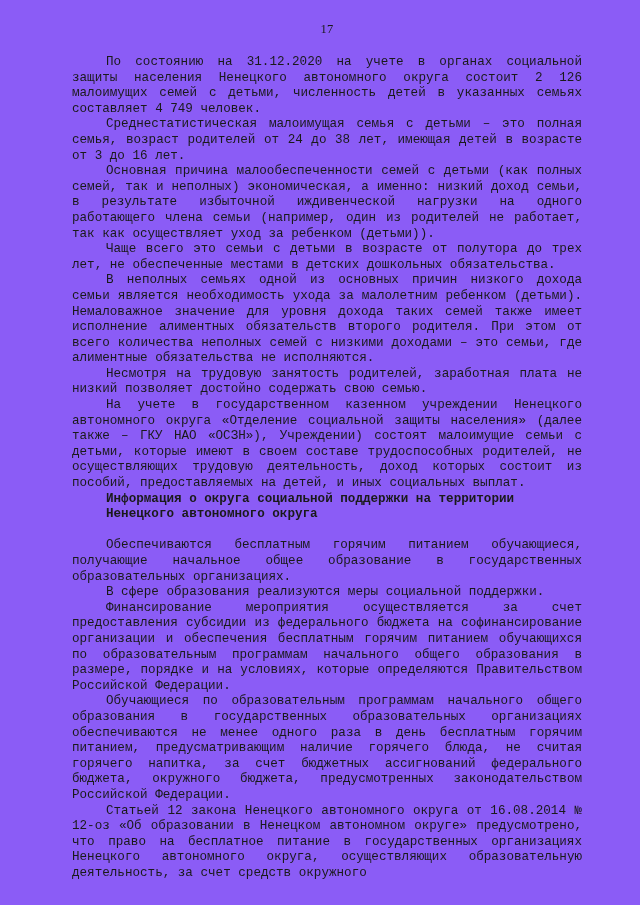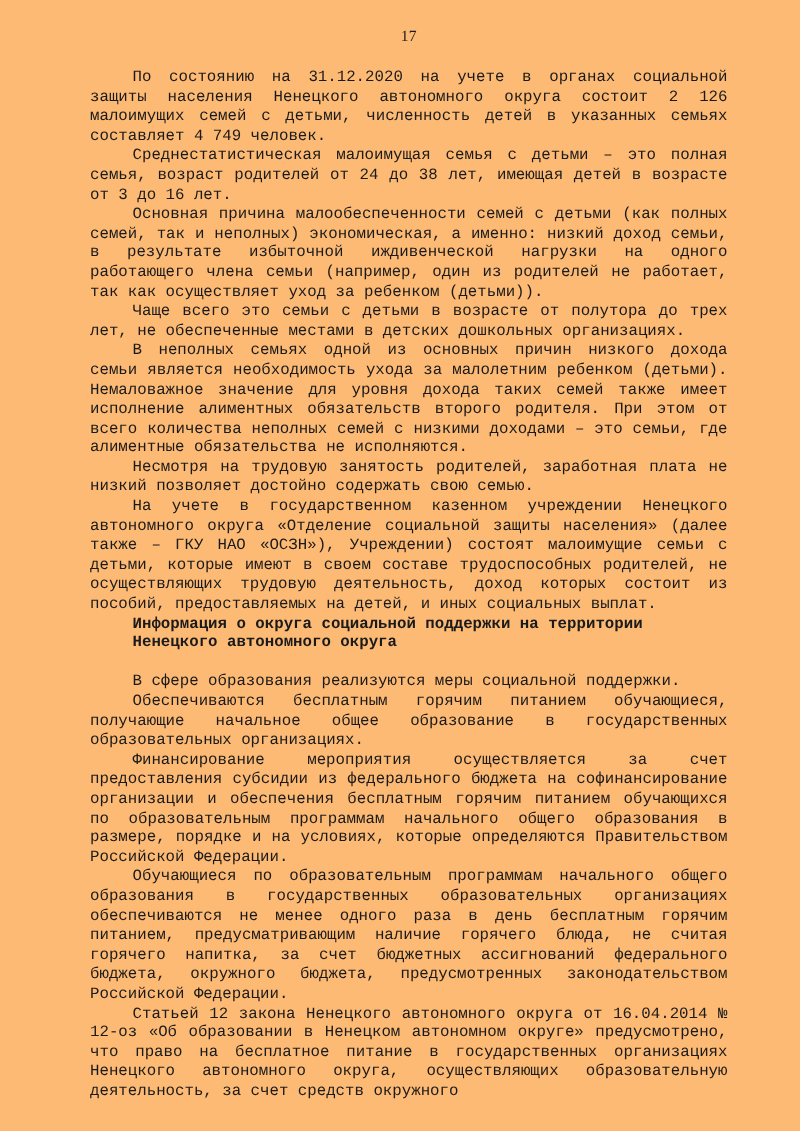--- a/index.html
+++ b/index.html
@@ -8,21 +8,21 @@
     background: #ffffff;
   }
   body {
     font-family: "Liberation Serif", serif;
     color: #1a1a1a;
   }
   .page {
     position: relative;
     width: 640px;
     height: 905px;
-    background: #fdba74;
+    background: #8b5cf6;
     box-sizing: border-box;
     padding: 22px 58px 0 72px;
     overflow: hidden;
   }
   .page-number {
     text-align: center;
     font-size: 12.5px;
     line-height: 1.2;
     margin: 0 0 18px 0;
     letter-spacing: 0.2px;
@@ -63,30 +63,30 @@
 
 <div class="page">
 
   <div class="page-number">17</div>
 
   <div class="doc-body">
 
     <p>По состоянию на 31.12.2020 на учете в органах социальной защиты населения Ненецкого автономного округа состоит 2 126 малоимущих семей с детьми, численность детей в указанных семьях составляет 4 749 человек.</p>
     <p>Среднестатистическая малоимущая семья с детьми – это полная семья, возраст родителей от 24 до 38 лет, имеющая детей в возрасте от 3 до 16 лет.</p>
     <p>Основная причина малообеспеченности семей с детьми (как полных семей, так и неполных) экономическая, а именно: низкий доход семьи, в результате избыточной иждивенческой нагрузки на одного работающего члена семьи (например, один из родителей не работает, так как осуществляет уход за ребенком (детьми)).</p>
-    <p>Чаще всего это семьи с детьми в возрасте от полутора до трех лет, не обеспеченные местами в детских дошкольных организациях.</p>
+    <p>Чаще всего это семьи с детьми в возрасте от полутора до трех лет, не обеспеченные местами в детских дошкольных обязательства.</p>
     <p>В неполных семьях одной из основных причин низкого дохода семьи является необходимость ухода за малолетним ребенком (детьми). Немаловажное значение для уровня дохода таких семей также имеет исполнение алиментных обязательств второго родителя. При этом от всего количества неполных семей с низкими доходами – это семьи, где алиментные обязательства не исполняются.</p>
     <p>Несмотря на трудовую занятость родителей, заработная плата не низкий позволяет достойно содержать свою семью.</p>
     <p>На учете в государственном казенном учреждении Ненецкого автономного округа «Отделение социальной защиты населения» (далее также – ГКУ НАО «ОСЗН»), Учреждении) состоят малоимущие семьи с детьми, которые имеют в своем составе трудоспособных родителей, не осуществляющих трудовую деятельность, доход которых состоит из пособий, предоставляемых на детей, и иных социальных выплат.</p>
 
     <p class="section-heading">Информация о округа социальной поддержки на территории</p>
     <p class="section-heading">Ненецкого автономного округа</p>
 
     <div class="spacer-line"></div>
 
+    <p>Обеспечиваются бесплатным горячим питанием обучающиеся, получающие начальное общее образование в государственных образовательных организациях.</p>
     <p>В сфере образования реализуются меры социальной поддержки.</p>
-    <p>Обеспечиваются бесплатным горячим питанием обучающиеся, получающие начальное общее образование в государственных образовательных организациях.</p>
     <p>Финансирование мероприятия осуществляется за счет предоставления субсидии из федерального бюджета на софинансирование организации и обеспечения бесплатным горячим питанием обучающихся по образовательным программам начального общего образования в размере, порядке и на условиях, которые определяются Правительством Российской Федерации.</p>
     <p>Обучающиеся по образовательным программам начального общего образования в государственных образовательных организациях обеспечиваются не менее одного раза в день бесплатным горячим питанием, предусматривающим наличие горячего блюда, не считая горячего напитка, за счет бюджетных ассигнований федерального бюджета, окружного бюджета, предусмотренных законодательством Российской Федерации.</p>
-    <p class="last-line">Статьей 12 закона Ненецкого автономного округа от 16.04.2014  № 12-оз «Об образовании в Ненецком автономном округе» предусмотрено, что право на бесплатное питание в государственных организациях Ненецкого автономного округа, осуществляющих образовательную деятельность, за счет средств окружного</p>
+    <p class="last-line">Статьей 12 закона Ненецкого автономного округа от 16.08.2014  № 12-оз «Об образовании в Ненецком автономном округе» предусмотрено, что право на бесплатное питание в государственных организациях Ненецкого автономного округа, осуществляющих образовательную деятельность, за счет средств окружного</p>
 
   </div>
 </div>
 
 </body></html>

